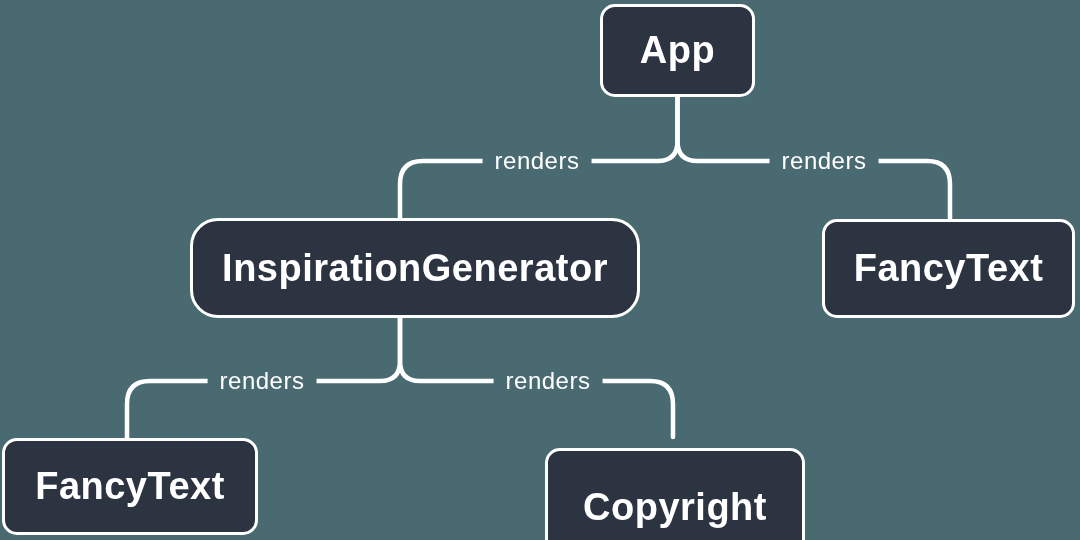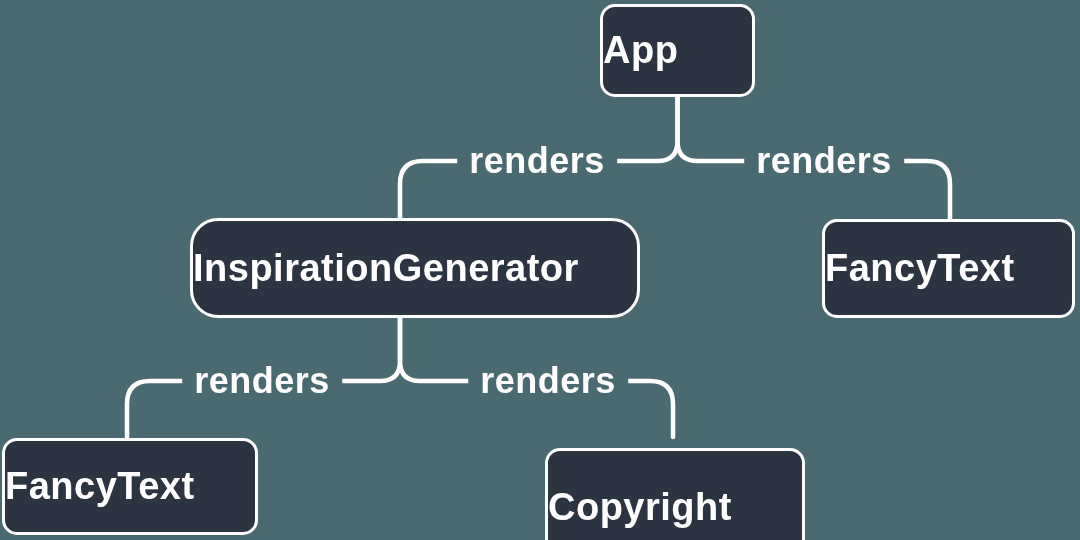--- a/index.html
+++ b/index.html
@@ -36,34 +36,34 @@
     stroke-width: 4.5;
     stroke-linecap: round;
   }
   .node {
     position: absolute;
     background: var(--node-fill);
     border: 3.5px solid var(--node-border);
     border-radius: 15px;
     display: flex;
     align-items: center;
-    justify-content: flex-start;
+    justify-content: center;
     color: var(--text);
     font-size: 38px;
     font-weight: 600;
     letter-spacing: 0.5px;
     white-space: nowrap;
   }
   .edge-label {
     position: absolute;
     transform: translate(-50%, -50%);
     background: var(--background);
     color: var(--text);
-    font-size: 36px;
-    font-weight: 700;
+    font-size: 24px;
+    font-weight: 400;
     letter-spacing: 0.5px;
     padding: 0 12px;
     line-height: 1.2;
     white-space: nowrap;
   }
 </style>
 </head>
 <body>
 
 <div class="stage">

